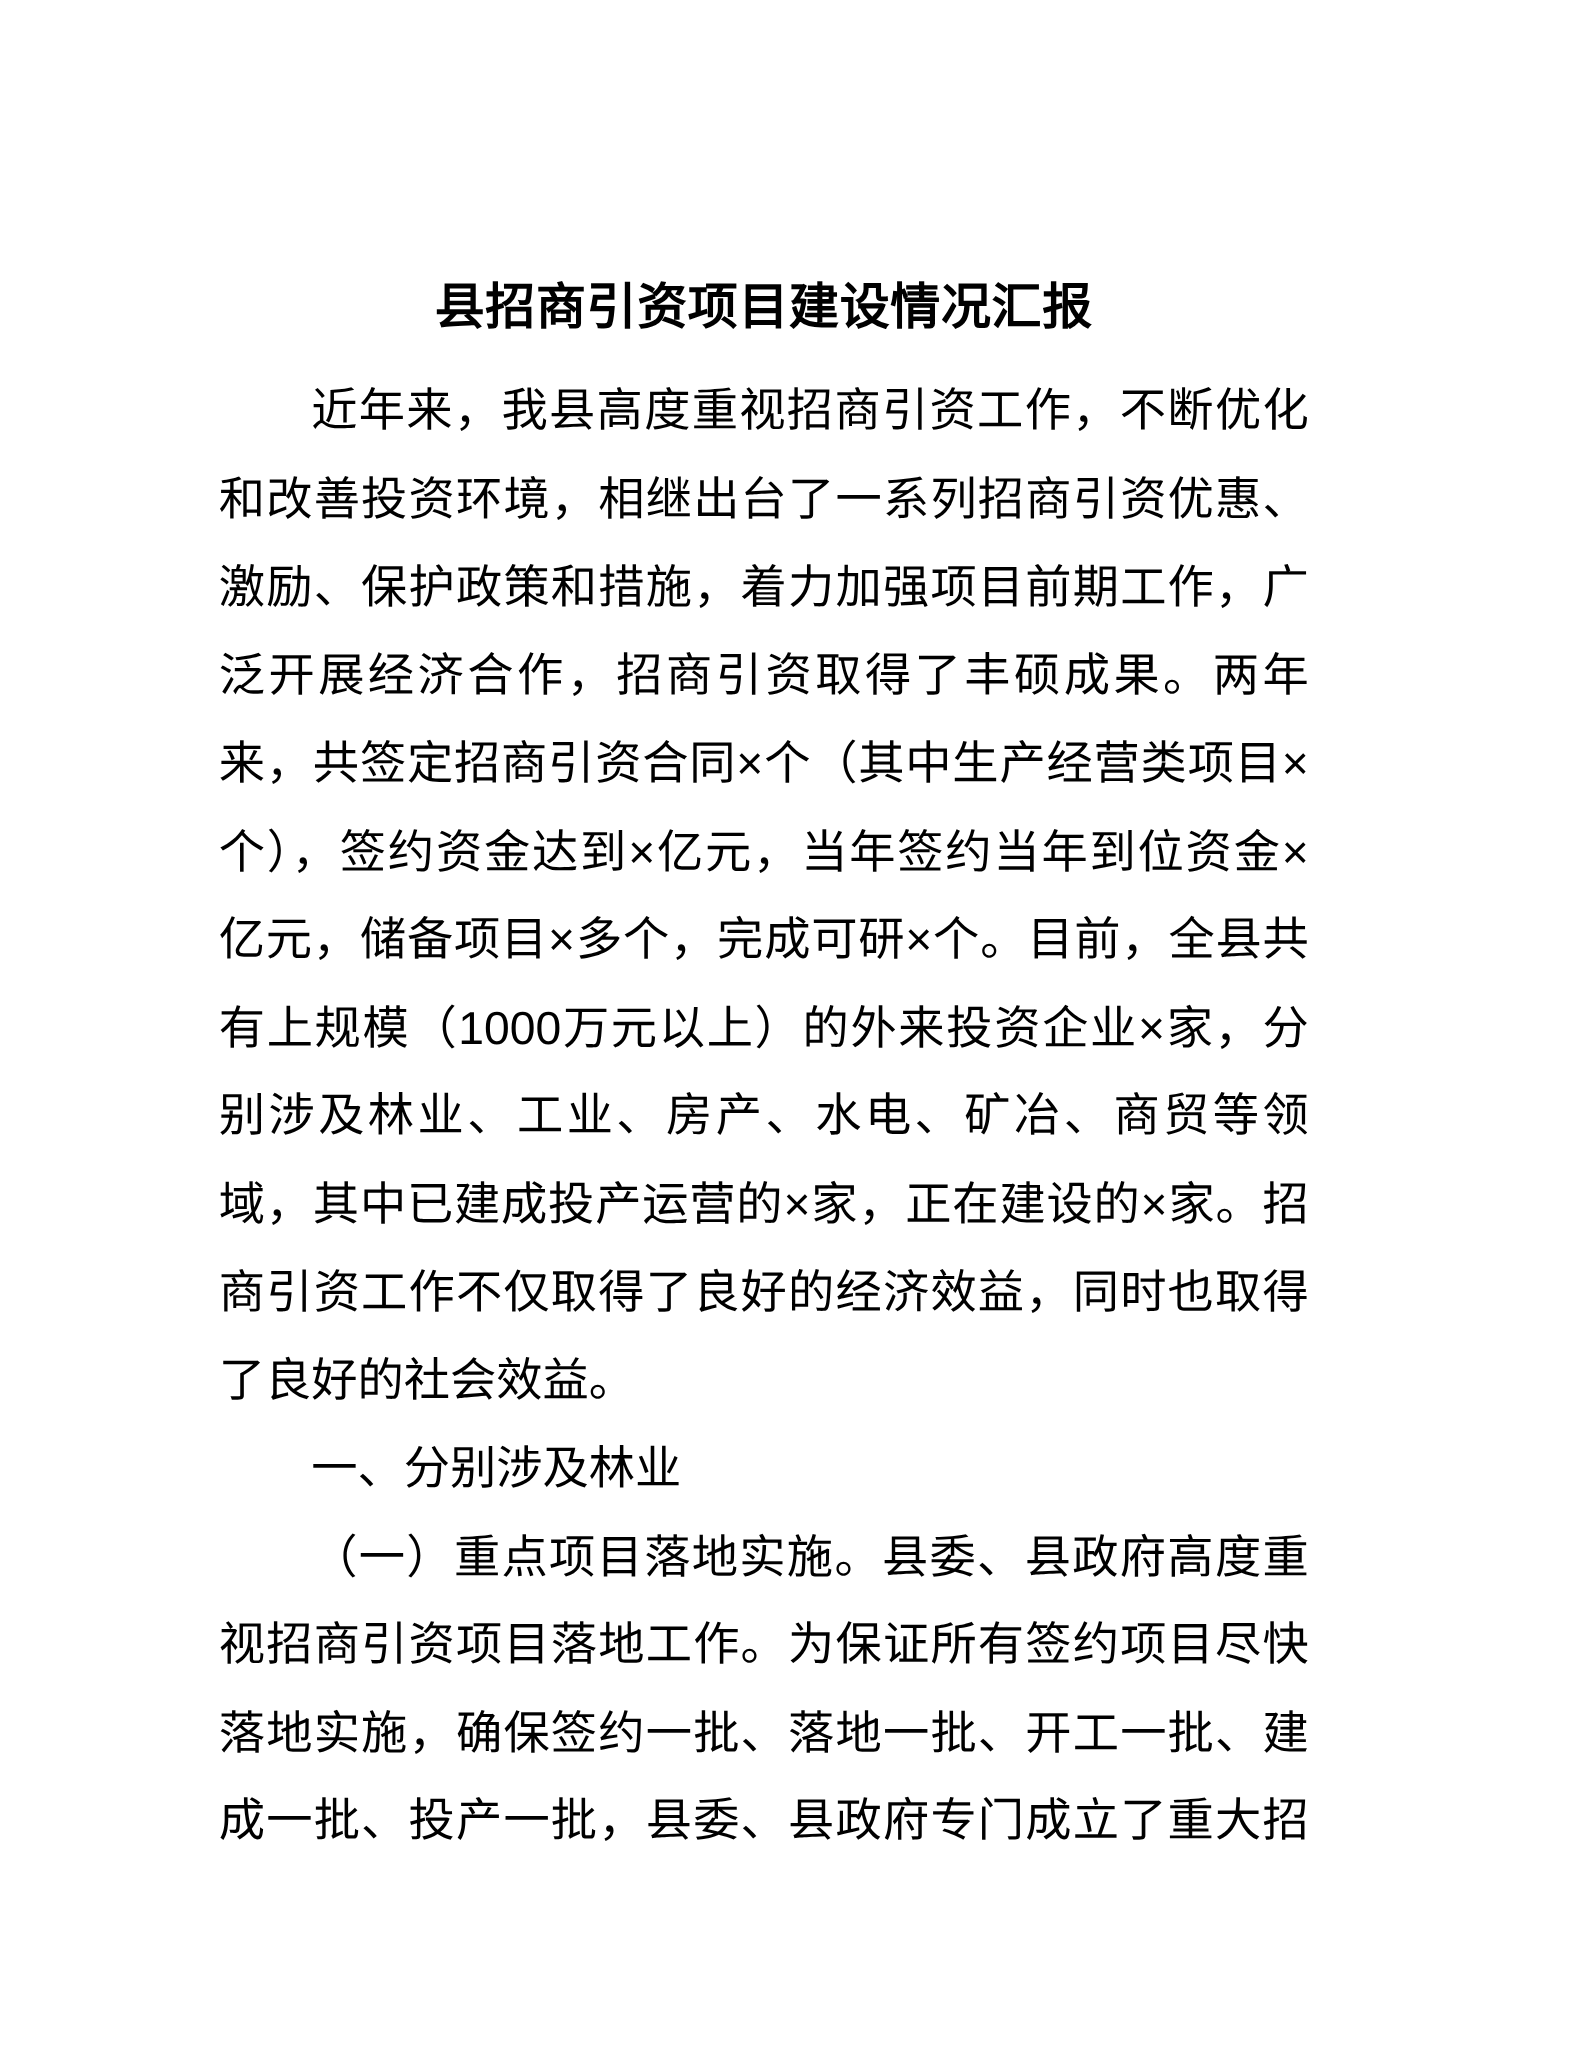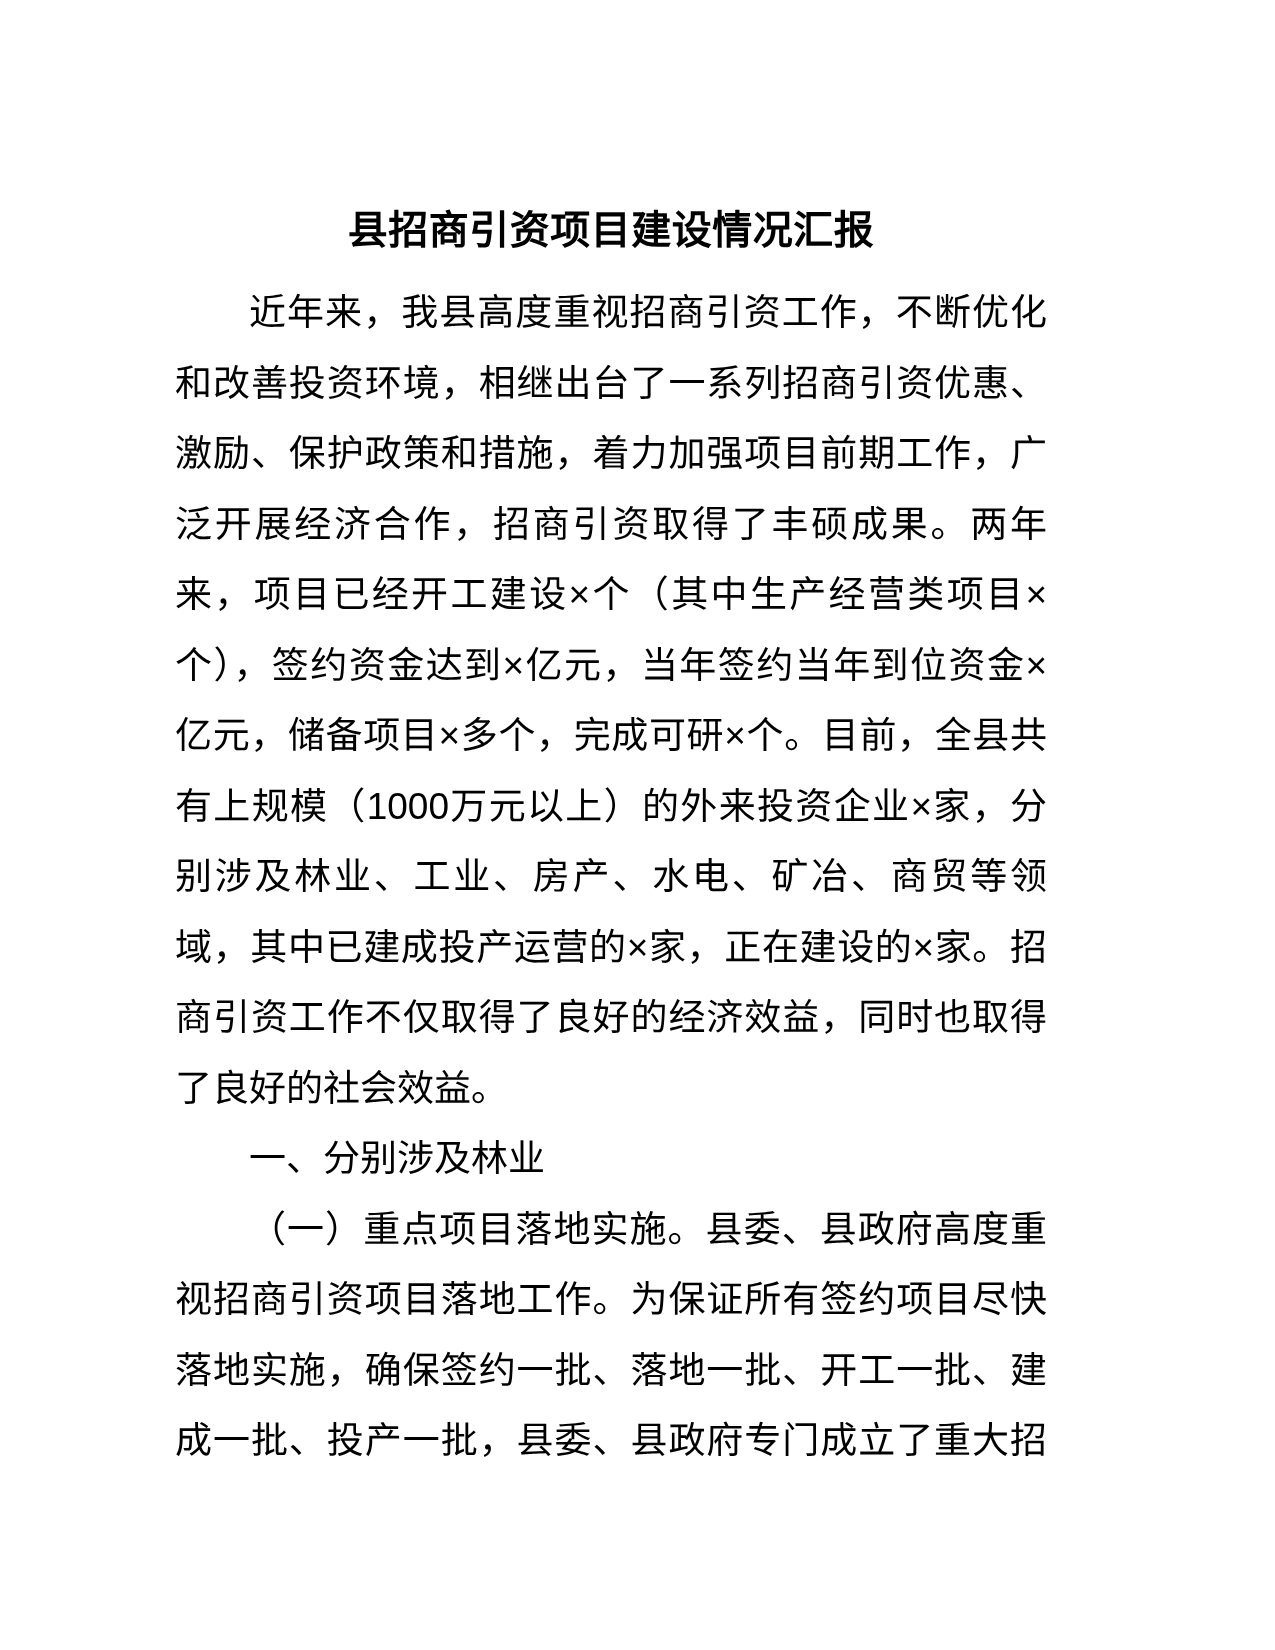--- a/index.html
+++ b/index.html
@@ -9,21 +9,21 @@
     background: #ffffff;
   }
   body {
     font-family: "Liberation Sans", "DejaVu Sans", sans-serif;
     color: #000000;
   }
   .page {
     position: relative;
     width: 1275px;
     height: 1464px;
-    margin: 0 auto;
+    margin: 16px auto;
     background: #ffffff;
     overflow: hidden;
     box-sizing: border-box;
   }
   .doc-body {
     position: absolute;
     left: 175px;
     top: 0;
     width: 872px;       
     box-sizing: border-box;
@@ -62,20 +62,20 @@
   }
 </style>
 </head>
 <body>
 
 <div class="page">
   <div class="doc-body">
 
     <h1 class="doc-title">县招商引资项目建设情况汇报</h1>
 
-    <p class="para first-para">近年来，我县高度重视招商引资工作，不断优化和改善投资环境，相继出台了一系列招商引资优惠、激励、保护政策和措施，着力加强项目前期工作，广泛开展经济合作，招商引资取得了丰硕成果。两年来，项目已经开工建设×个（其中生产经营类项目×个），签约资金达到×亿元，当年签约当年到位资金×亿元，储备项目×多个，完成可研×个。目前，全县共有上规模（1000万元以上）的外来投资企业×家，分别涉及林业、工业、房产、水电、矿冶、商贸等领域，其中已建成投产运营的×家，正在建设的×家。招商引资工作不仅取得了良好的经济效益，同时也取得了良好的社会效益。</p>
+    <p class="para first-para">近年来，我县高度重视招商引资工作，不断优化和改善投资环境，相继出台了一系列招商引资优惠、激励、保护政策和措施，着力加强项目前期工作，广泛开展经济合作，招商引资取得了丰硕成果。两年来，共签定招商引资合同×个（其中生产经营类项目×个），签约资金达到×亿元，当年签约当年到位资金×亿元，储备项目×多个，完成可研×个。目前，全县共有上规模（1000万元以上）的外来投资企业×家，分别涉及林业、工业、房产、水电、矿冶、商贸等领域，其中已建成投产运营的×家，正在建设的×家。招商引资工作不仅取得了良好的经济效益，同时也取得了良好的社会效益。</p>
 
     <p class="para heading-1">一、分别涉及林业</p>
 
     <p class="para sub-para">（一）重点项目落地实施。县委、县政府高度重视招商引资项目落地工作。为保证所有签约项目尽快落地实施，确保签约一批、落地一批、开工一批、建成一批、投产一批，县委、县政府专门成立了重大招商引资项目领导小组，实行分级负责，责任到人，跟踪协调服务。通过努力，各重点项目都能顺利实施。×项目已经完成项目可研、选址，初步开工建设；×项目已经开工建设，正在铺设城区管网和高桥门站建设；×项目正在做初步设计和可研，待天然气城市气化项目基本完成即可开工建设；×项目现已开工；正在抓紧进行×项目，目前已</p>
 
   </div>
 </div>
 
 </body></html>

